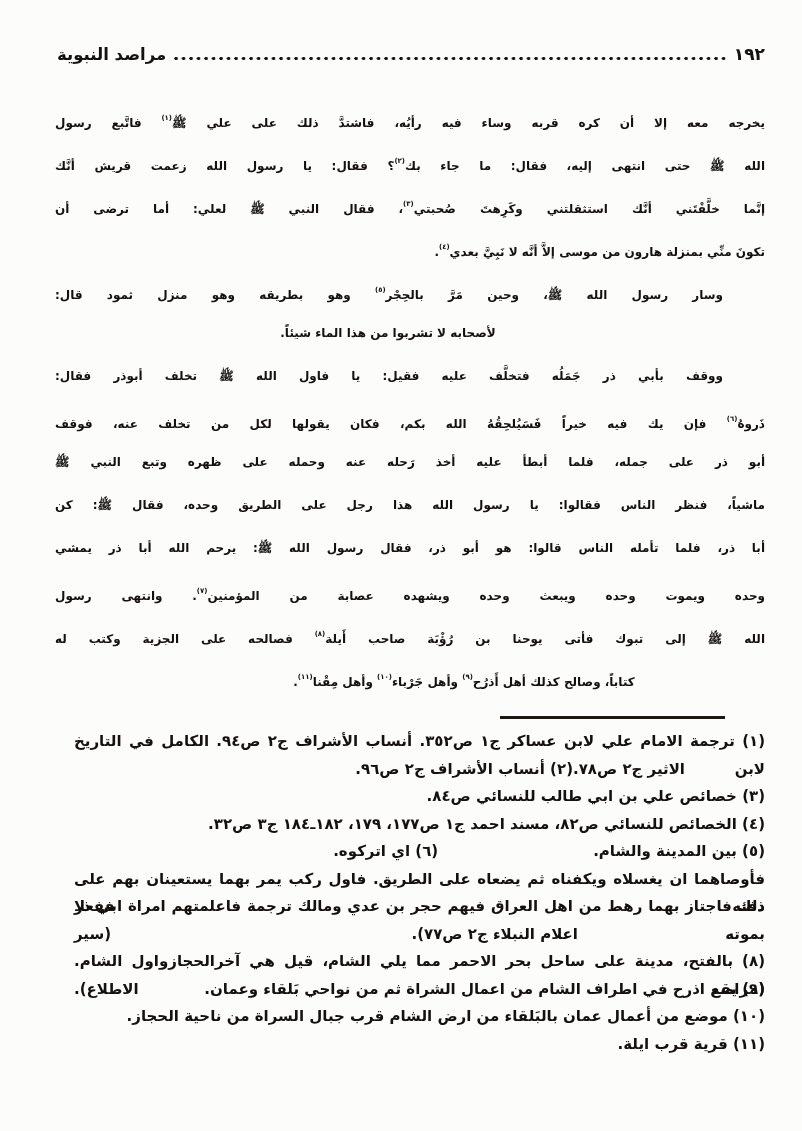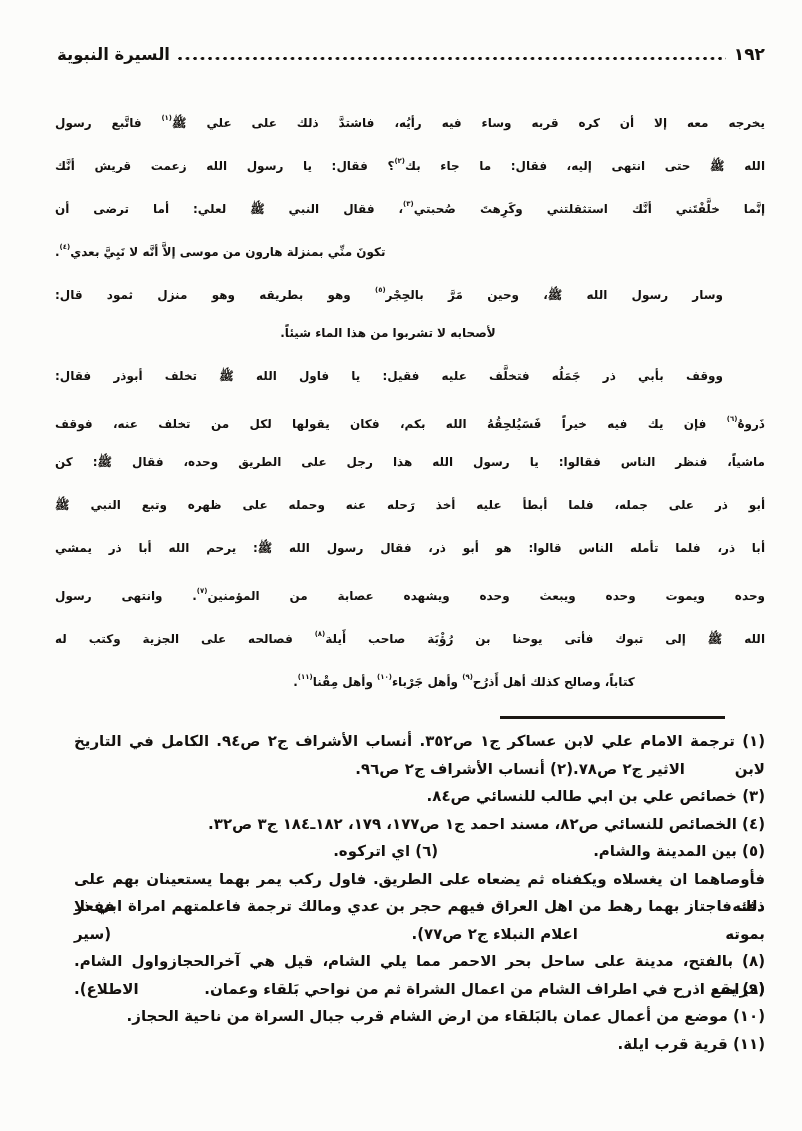--- a/index.html
+++ b/index.html
@@ -23,21 +23,21 @@
   .hdr .leader {
     flex: 1 1 auto; height: 5px; margin: 0 8px 3px 8px;
     background-image: radial-gradient(circle at 2px 2.5px, #17130f 1.5px, transparent 1.9px);
     background-size: 7.5px 5px; background-repeat: repeat-x;
   }
   .hdr .title { font-size: 16.5px; }
   
   .body-block { position: absolute; top: 97px; right: 37px; left: 55px; font-size: 12px; font-weight: 700; }
   .bline { height: 43px; line-height: 43px; white-space: nowrap; }
   .l-justify { text-align: justify; text-align-last: justify; white-space: normal; }
-  .l-left   { text-align: left; }
+  .l-left   { text-align: right; }
   .l-center { text-align: center; }
   .indent { padding-right: 42px; }
   .shift-right { padding-right: 0; padding-left: 0; margin-right: 44px; }
   .shift-left  { padding-left: 108px; }
   sup { font-size: 0.58em; vertical-align: 7px; font-weight: 700; letter-spacing: 0; }
   
   .fn-rule {
     position: absolute; top: 716px; left: 77px; width: 225px; height: 3px;
     background: #1b1713; border: 0;
   }
@@ -54,34 +54,34 @@
   .row-f9 { padding-right: 187px; }
 </style>
 </head>
 <body>
 
 <div class="page">
 
   <div class="hdr">
     <span class="num">١٩٢</span>
     <span class="leader"></span>
-    <span class="title">السيرة النبوية</span>
+    <span class="title">مراصد النبوية</span>
   </div>
 
   <div class="body-block">
     <div class="bline l-justify">يخرجه معه إلا أن كره قربه وساء فيه رأيُه، فاشتدَّ ذلك على علي ﷺ<sup>(١)</sup> فاتَّبع رسول</div>
     <div class="bline l-justify">الله ﷺ حتى انتهى إليه، فقال: ما جاء بك<sup>(٢)</sup>؟ فقال: يا رسول الله زعمت قريش أنَّك</div>
     <div class="bline l-justify">إنَّما خلَّفْتَني أنَّك استثقلتني وكَرِهتَ صُحبتي<sup>(٣)</sup>، فقال النبي ﷺ لعلي: أما ترضى أن</div>
     <div class="bline l-left">تكونَ منِّي بمنزلة هارون من موسى إلاَّ أنَّه لا نَبِيَّ بعدي<sup>(٤)</sup>.</div>
     <div class="bline l-justify indent">وسار رسول الله ﷺ، وحين مَرَّ بالحِجْر<sup>(٥)</sup> وهو بطريقه وهو منزل ثمود قال:</div>
     <div class="bline l-center shift-right">لأصحابه لا تشربوا من هذا الماء شيئاً.</div>
     <div class="bline l-justify indent">ووقف بأبي ذر جَمَلُه فتخلَّف عليه فقيل: يا فاول الله ﷺ تخلف أبوذر فقال:</div>
     <div class="bline l-justify">ذَروهُ<sup>(٦)</sup> فإن يك فيه خيراً فَسَيُلحِقُهُ الله بكم، فكان يقولها لكل من تخلف عنه، فوقف</div>
+    <div class="bline l-justify">أبو ذر على جمله، فلما أبطأ عليه أخذ رَحله عنه وحمله على ظهره وتبع النبي ﷺ</div>
     <div class="bline l-justify">ماشياً، فنظر الناس فقالوا: يا رسول الله هذا رجل على الطريق وحده، فقال ﷺ: كن</div>
-    <div class="bline l-justify">أبو ذر على جمله، فلما أبطأ عليه أخذ رَحله عنه وحمله على ظهره وتبع النبي ﷺ</div>
     <div class="bline l-justify">أبا ذر، فلما تأمله الناس قالوا: هو أبو ذر، فقال رسول الله ﷺ: يرحم الله أبا ذر يمشي</div>
     <div class="bline l-justify">وحده ويموت وحده ويبعث وحده ويشهده عصابة من المؤمنين<sup>(٧)</sup>. وانتهى رسول</div>
     <div class="bline l-justify">الله ﷺ إلى تبوك فأتى يوحنا بن رُؤْبَة صاحب أَيلة<sup>(٨)</sup> فصالحه على الجزية وكتب له</div>
     <div class="bline l-center shift-left">كتاباً، وصالح كذلك أهل أَذرُح<sup>(٩)</sup> وأهل جَرْباء<sup>(١٠)</sup> وأهل مِقْنا<sup>(١١)</sup>.</div>
   </div>
 
   <div class="fn-rule"></div>
 
   <div class="fn-block">
     <div class="f-row f-justify">(١) ترجمة الامام علي لابن عساكر ج١ ص٣٥٢. أنساب الأشراف ج٢ ص٩٤. الكامل في التاريخ لابن</div>

